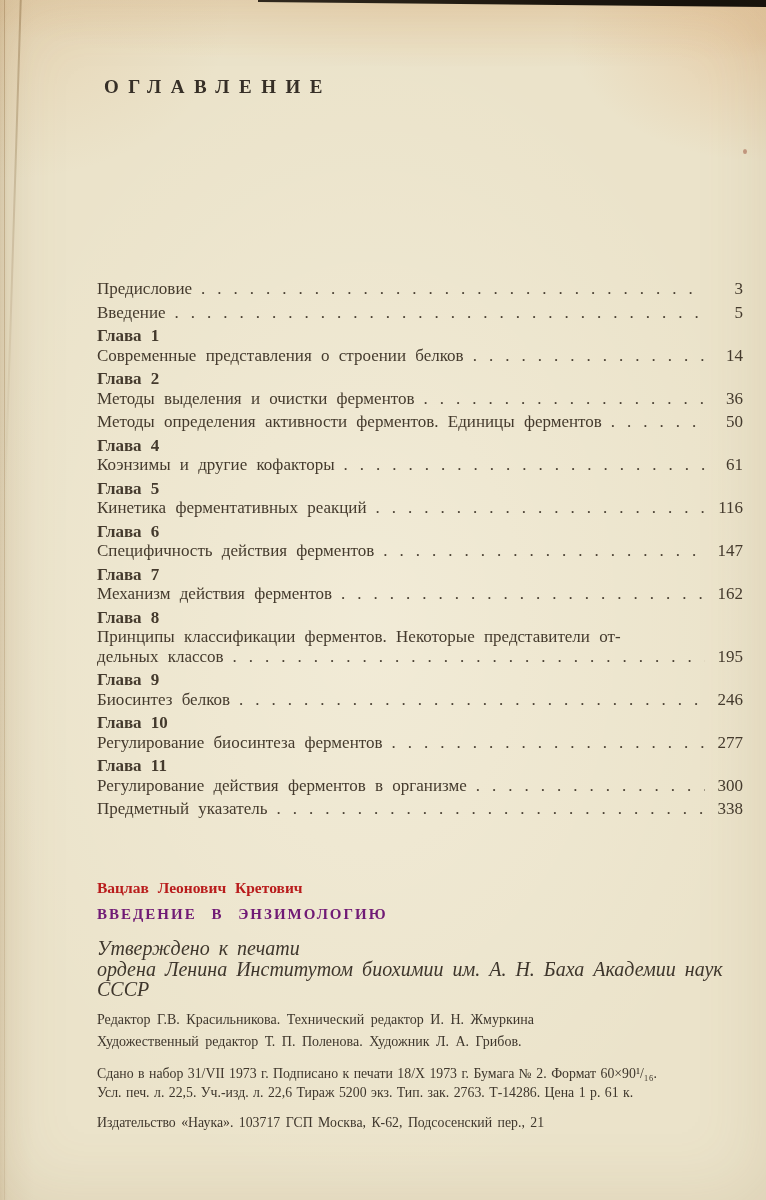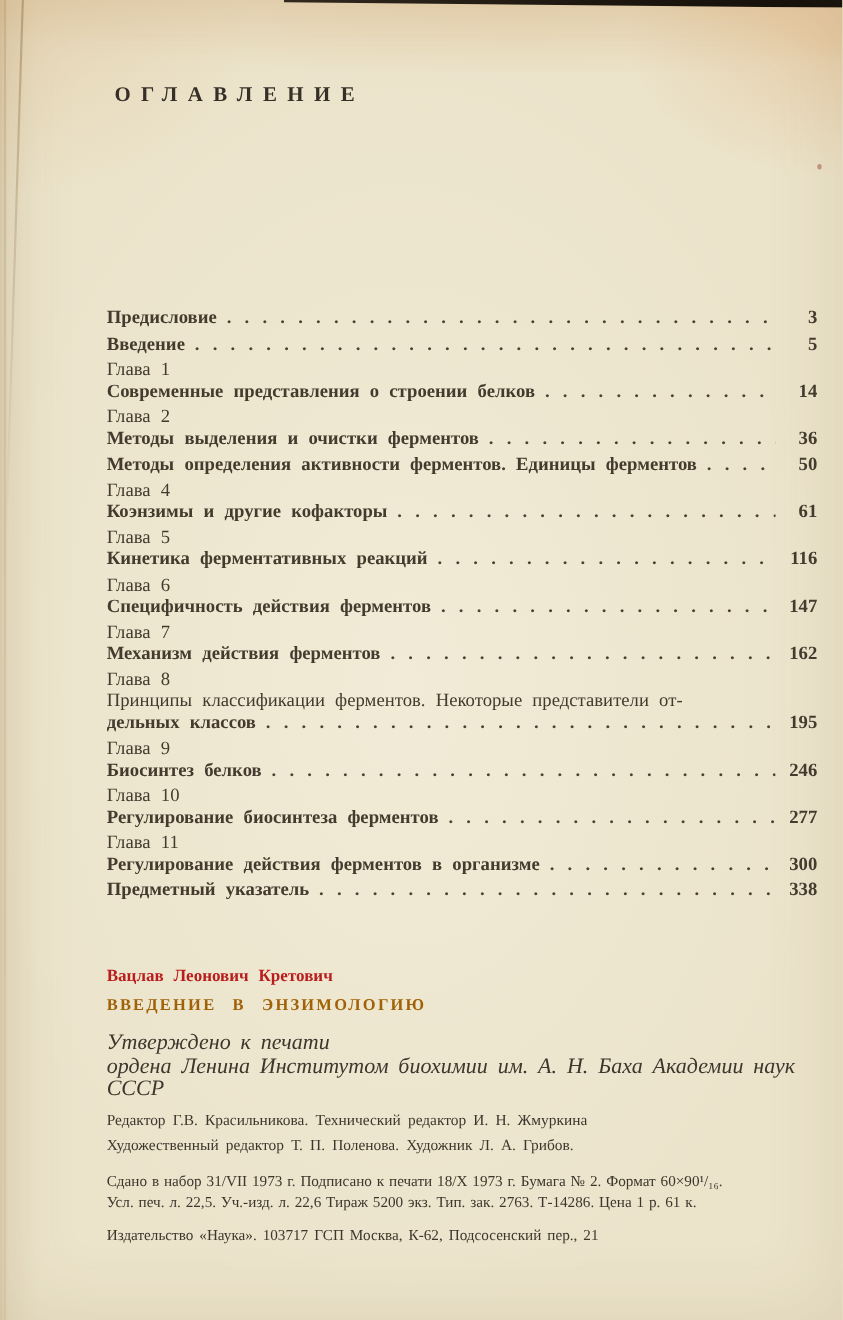--- a/index.html
+++ b/index.html
@@ -56,36 +56,36 @@
     letter-spacing: 9.5px;
     color: #362f27;
   }
 
   .toc {
     position: absolute; left: 97px; top: 279px; width: 646px;
     font-size: 17px; line-height: 19.5px;
     color: #443a2d;
   }
   .toc-entry { margin-bottom: 4px; }
-  .toc-chapter { word-spacing: 5px; }
+  .toc-chapter { word-spacing: 5px; font-weight: bold; }
   .toc-title-wrap { word-spacing: 5px; white-space: nowrap; }
-  .toc-row { display: flex; align-items: center; font-weight: bold; }
+  .toc-row { display: flex; align-items: center; }
   .toc-title { white-space: nowrap; word-spacing: 5px; flex: 0 0 auto; }
   .toc-dots {
     flex: 1 1 auto; min-width: 0;
     overflow: hidden; white-space: nowrap;
     letter-spacing: 12px;
     margin: 0 4px 0 9px;
     color: #4a4033;
   }
   .toc-page { flex: 0 0 auto; min-width: 34px; text-align: right; }
 
   .colophon { position: absolute; left: 97px; top: 879px; width: 652px; color: #3e362c; }
   .col-author { font-size: 15.5px; font-weight: 600; word-spacing: 5px; margin-bottom: 9px; color: #b91c1c; }
-  .col-book-title { font-size: 15px; font-weight: 600; letter-spacing: 2px; word-spacing: 9px; margin-bottom: 15px; color: #a16207; }
+  .col-book-title { font-size: 15px; font-weight: 600; letter-spacing: 2px; word-spacing: 9px; margin-bottom: 15px; color: #701a75; }
   .col-approval { font-style: italic; font-size: 20px; line-height: 20.5px; word-spacing: 4px; margin-bottom: 9px; }
   .col-editors { font-size: 14px; line-height: 22px; word-spacing: 3px; margin-bottom: 11px; }
   .col-imprint { font-size: 13.8px; line-height: 19.5px; word-spacing: 1px; margin-bottom: 9px; }
   .col-publisher { font-size: 13.8px; line-height: 21px; word-spacing: 2px; }
 </style>
 </head>
 <body>
 
 <div class="paper"></div>
 <div class="scan-edge"></div>

